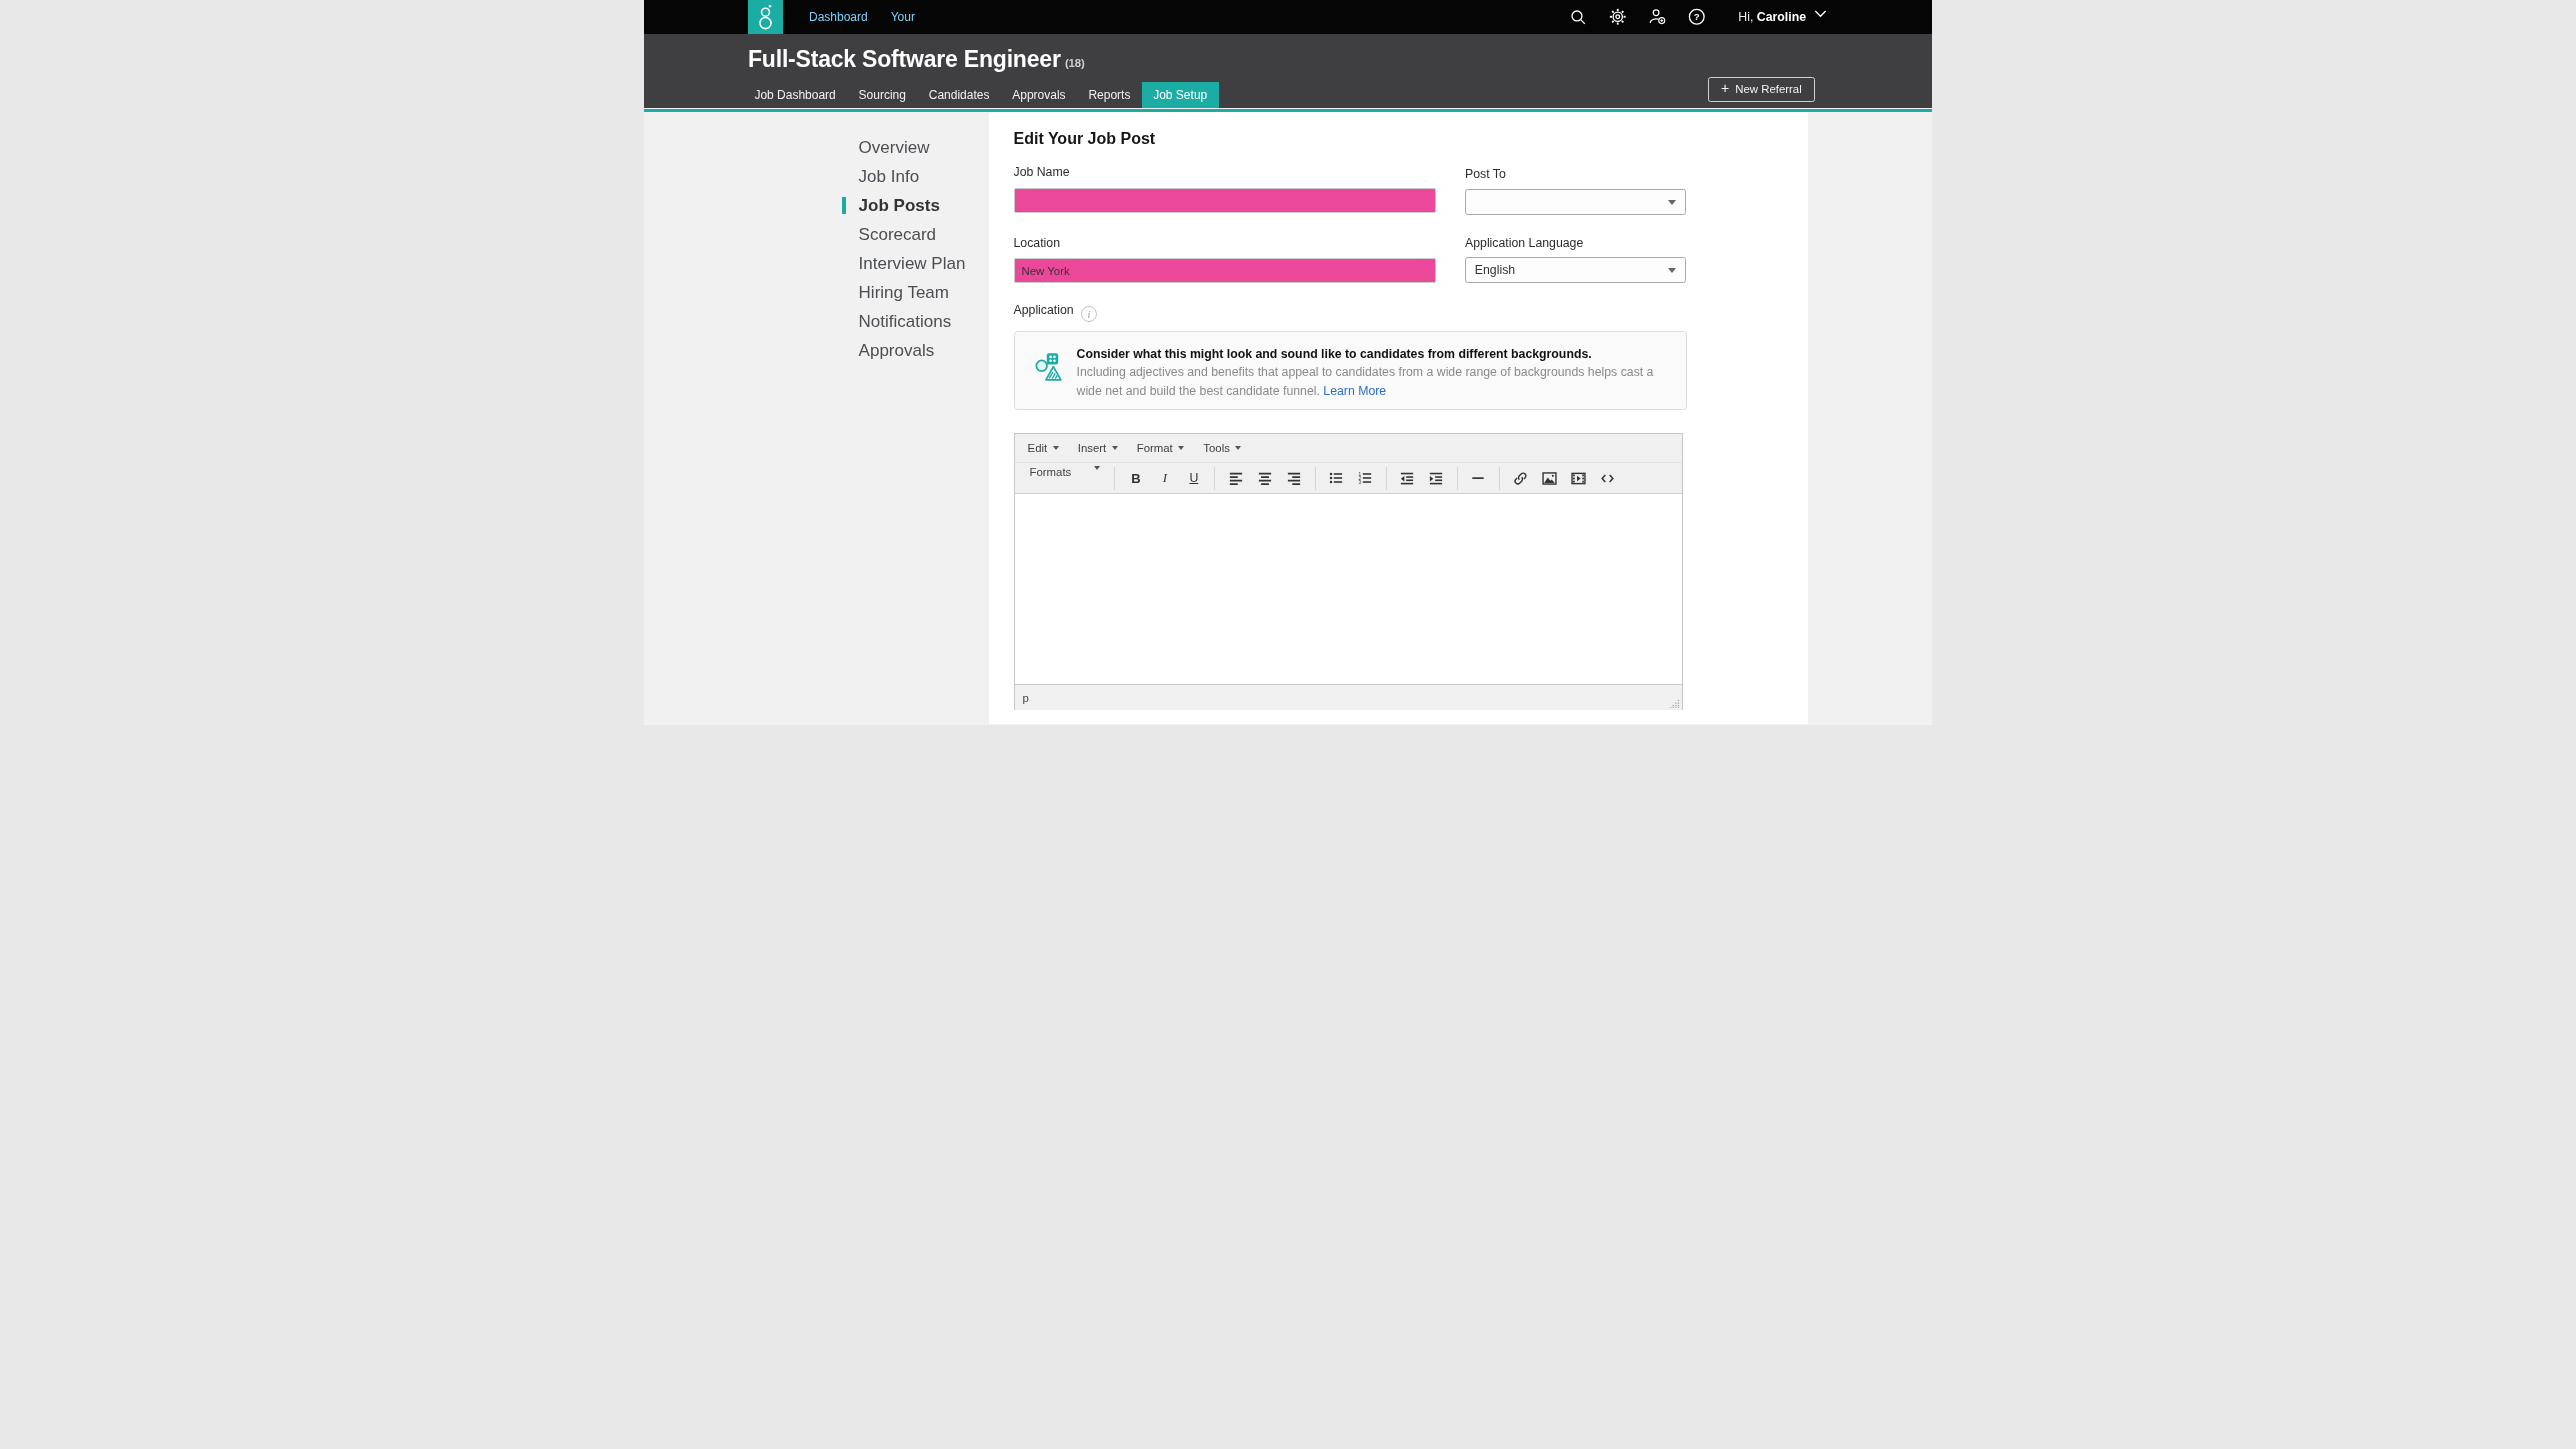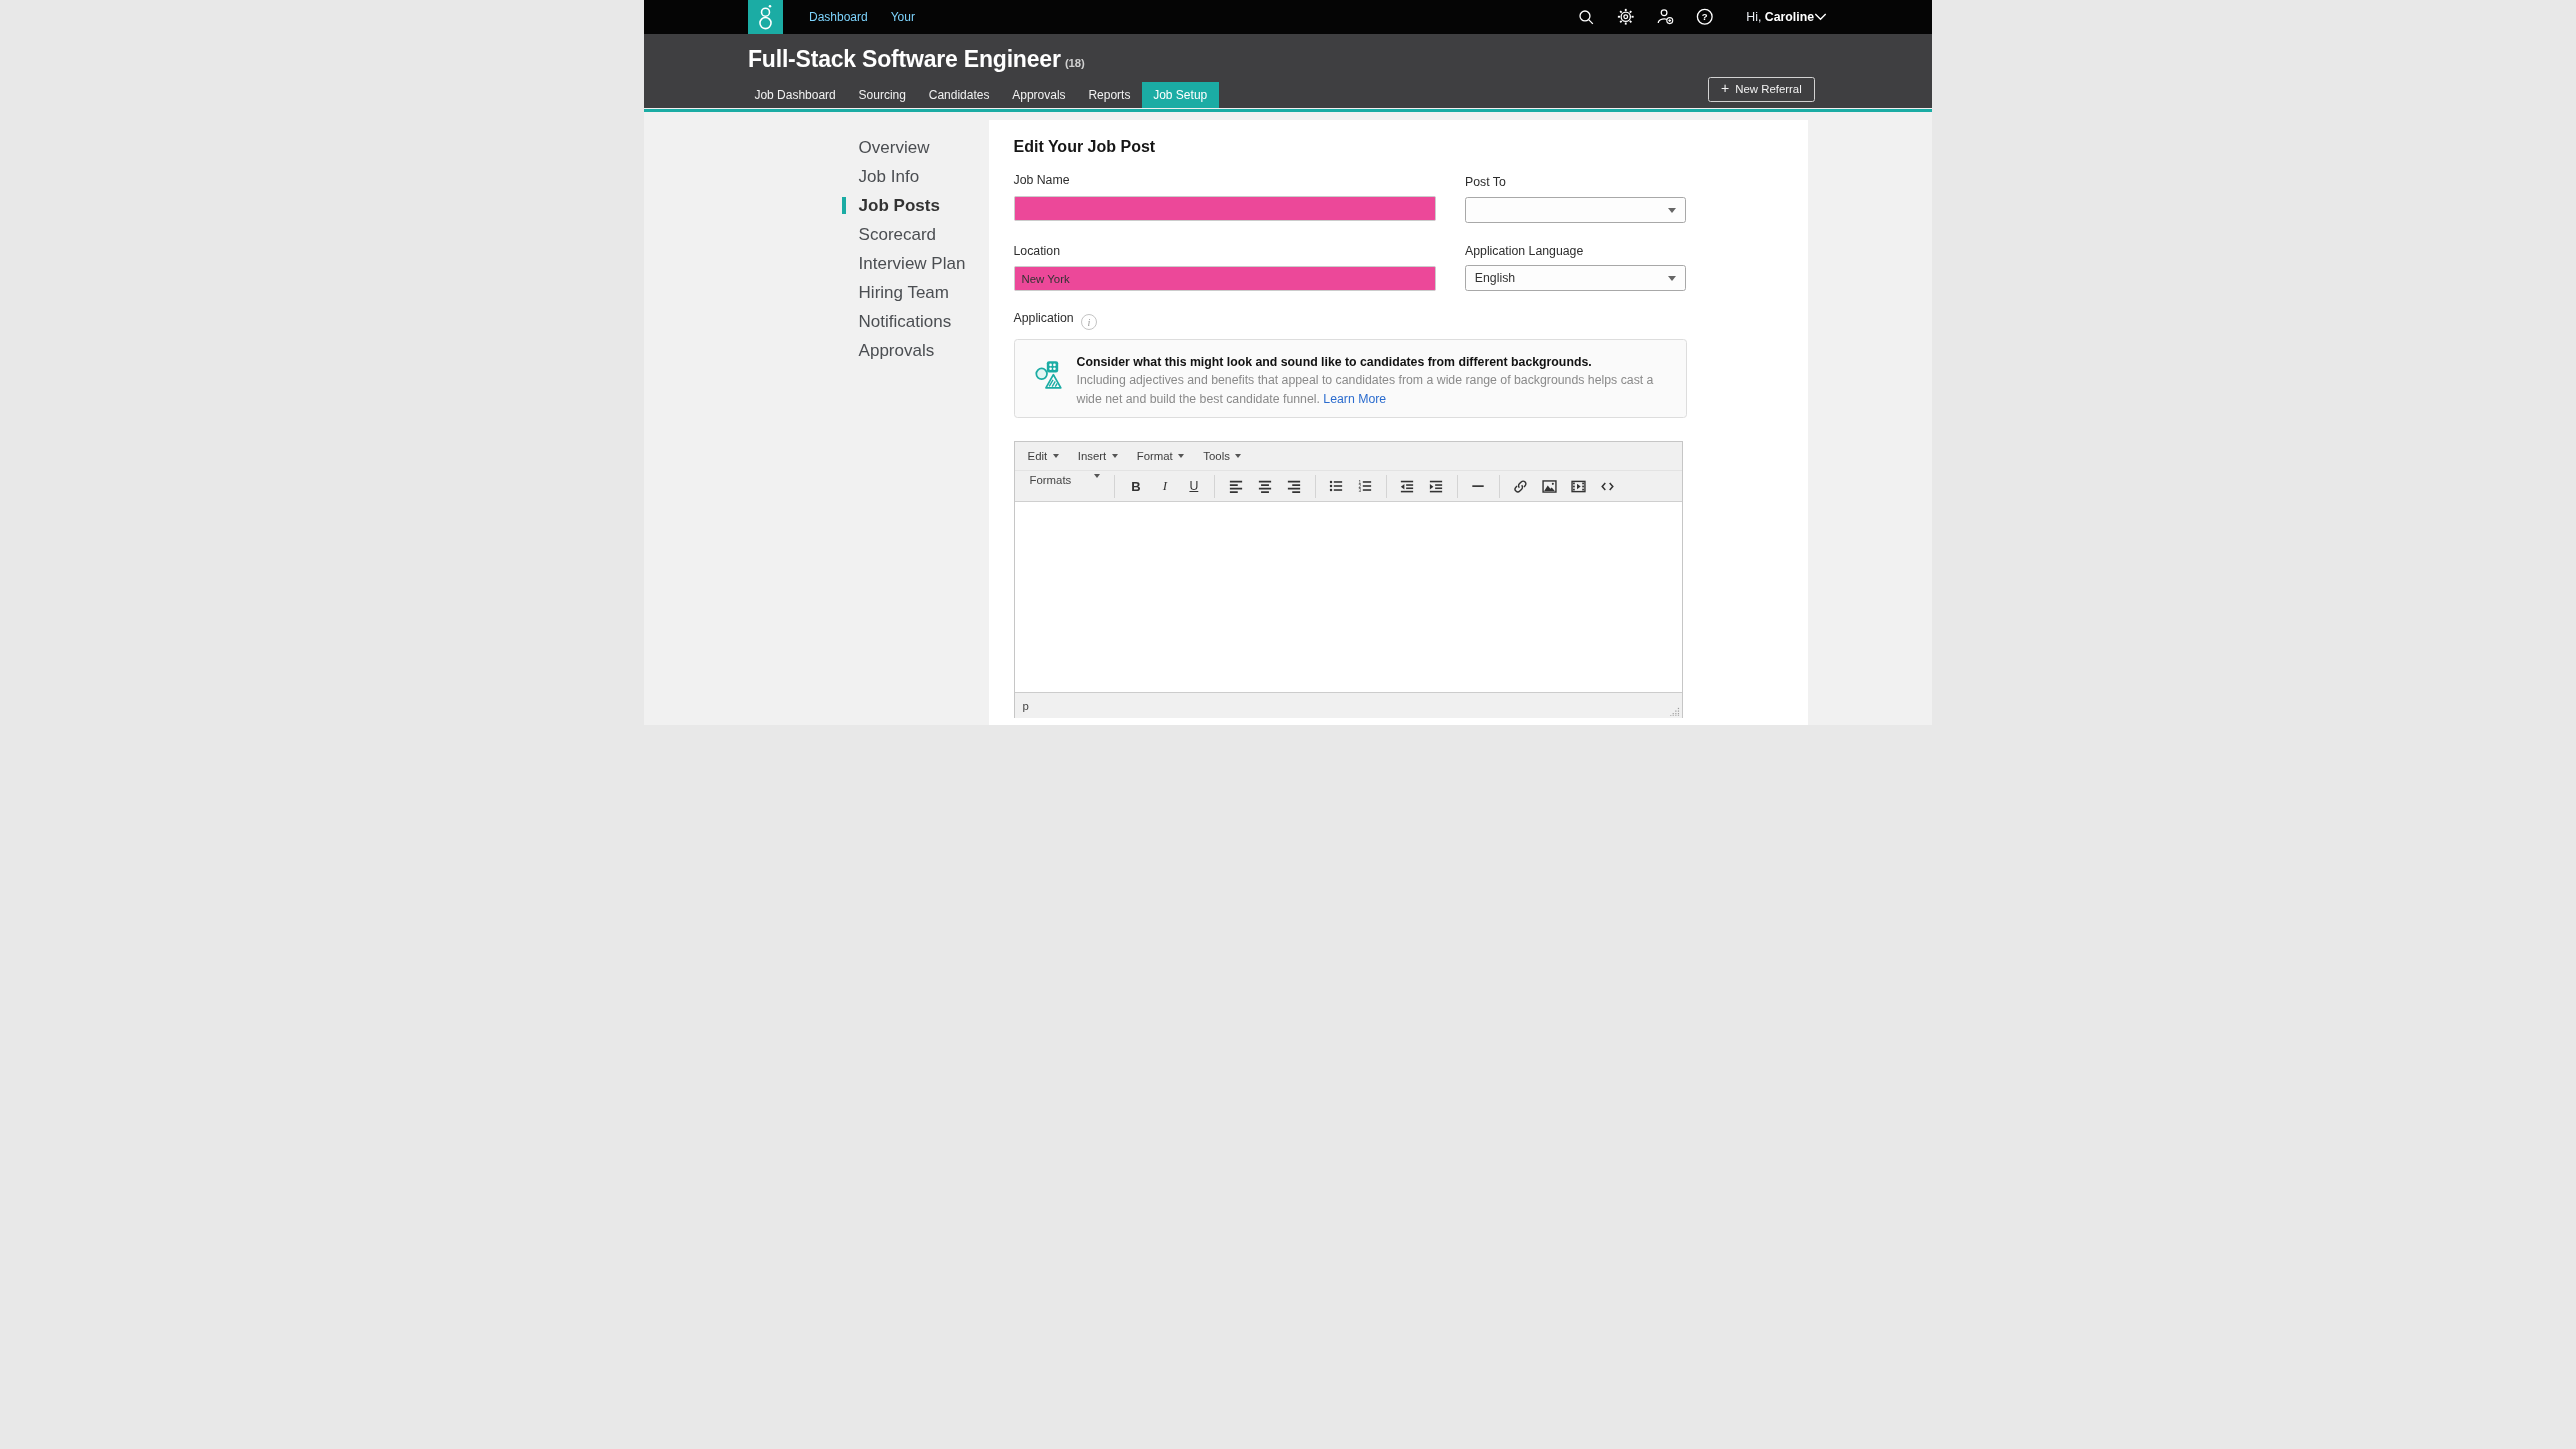--- a/index.html
+++ b/index.html
@@ -7,38 +7,38 @@
   body { font-family:"Liberation Sans","DejaVu Sans",sans-serif; }
   .screen { position:relative; width:1288px; height:725px; background:#f1f1f1; overflow:hidden; margin:0 auto; }
 
   
   .topbar { position:absolute; top:0; left:0; width:100%; height:34px; background:#050505; display:flex; align-items:center; }
   .logo-sq { position:absolute; left:104px; top:0; width:35px; height:34px; background:#1baca4; display:flex; align-items:center; justify-content:center; }
   .topnav { position:absolute; left:165px; top:0; height:34px; display:flex; align-items:center; gap:23px; }
   .topnav a { color:#7dd3fc; font-size:12px; text-decoration:none; cursor:pointer; }
   .topbar-right { position:absolute; right:105px; top:0; height:34px; display:flex; align-items:center; gap:22px; }
   .tb-ic { width:17.5px; height:17.5px; display:flex; align-items:center; justify-content:center; cursor:pointer; }
-  .greeting { color:#fff; font-size:12.3px; display:flex; align-items:center; gap:0; cursor:pointer; margin-left:10.5px; }
+  .greeting { color:#fff; font-size:12.3px; display:flex; align-items:flex-start; gap:8px; cursor:pointer; margin-left:10.5px; }
   .greeting .hi { font-weight:400; color:#e9edf2; }
   .greeting .nm { font-weight:700; }
 
   
   .jobhead { position:absolute; top:34px; left:0; width:100%; height:74px; background:#3f3f41; }
   .jobtitle { position:absolute; left:104px; top:12.3px; color:#fff; font-size:23px; font-weight:700; letter-spacing:-0.2px; }
   .jobcount { font-size:11.4px; font-weight:700; color:#cfcfcf; margin-left:4.4px; }
   .tabs { position:absolute; left:99px; bottom:0; display:flex; }
   .tab { height:26px; line-height:26px; padding:0 11.4px; color:#f2f2f2; font-size:12px; cursor:pointer; }
   .tab.active { background:#1baca4; color:#fff; }
   .newref { position:absolute; right:117px; top:43px; height:24.5px; padding:0 12.3px; background:transparent; border:0.9px solid #d2d2d2; border-radius:2.6px; color:#f3f3f3; font-size:11.4px; display:flex; align-items:center; gap:6.1px; cursor:pointer; font-family:inherit; }
   .newref .plus { font-size:14px; font-weight:400; line-height:1; margin-top:-1.8px; }
   .teal-rule { position:absolute; top:109px; left:0; width:100%; height:3.5px; background:#1baca4; }
 
   
   .content { position:absolute; top:112px; left:0; width:100%; height:612px; background:#f1f1f1; }
-  .panel { position:absolute; left:345px; top:8px; width:819px; height:100%; background:#fff; }
+  .panel { position:absolute; left:345px; top:0; width:819px; height:100%; background:#fff; }
 
   
   .sidenav { position:absolute; left:198px; top:21px; width:147px; }
   .snav-item { position:relative; height:29px; display:flex; align-items:center; padding-left:16.6px; font-size:17px; color:#4b4e52; cursor:pointer; }
   .snav-item.active { font-weight:700; color:#333; }
   .snav-item.active .marker { position:absolute; left:0; top:6.1px; width:3.5px; height:16.6px; background:#1baca4; }
 
   
   .h1 { position:absolute; left:24.5px; top:18.4px; font-size:16px; font-weight:700; color:#161616; }
   .flabel { position:absolute; font-size:12.3px; color:#2d2d2d; }

